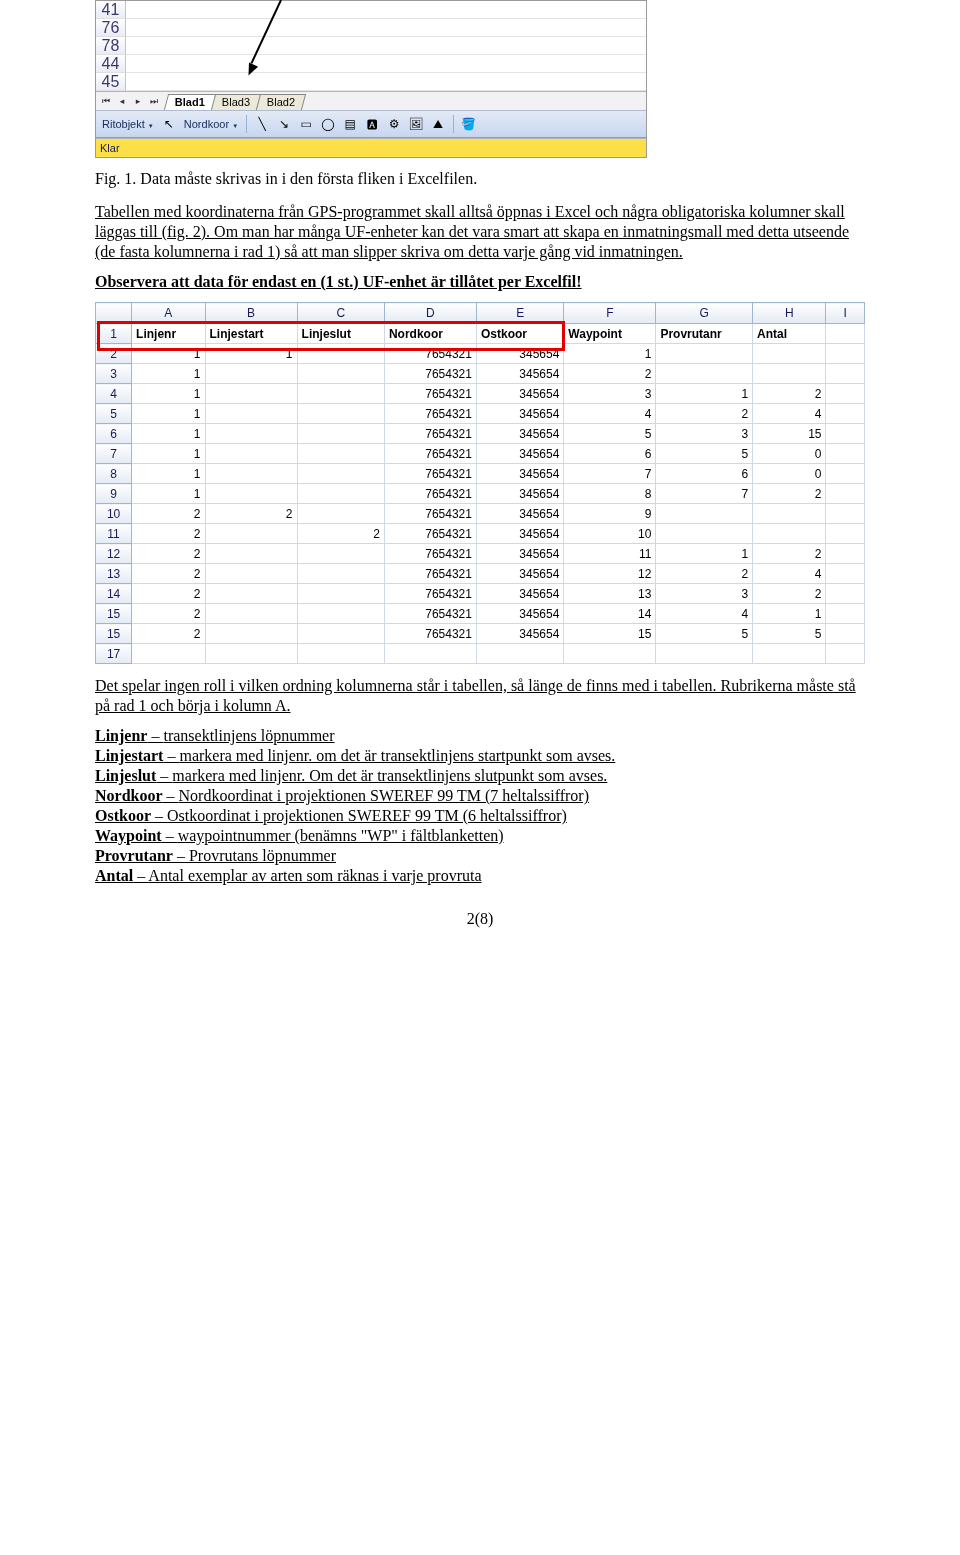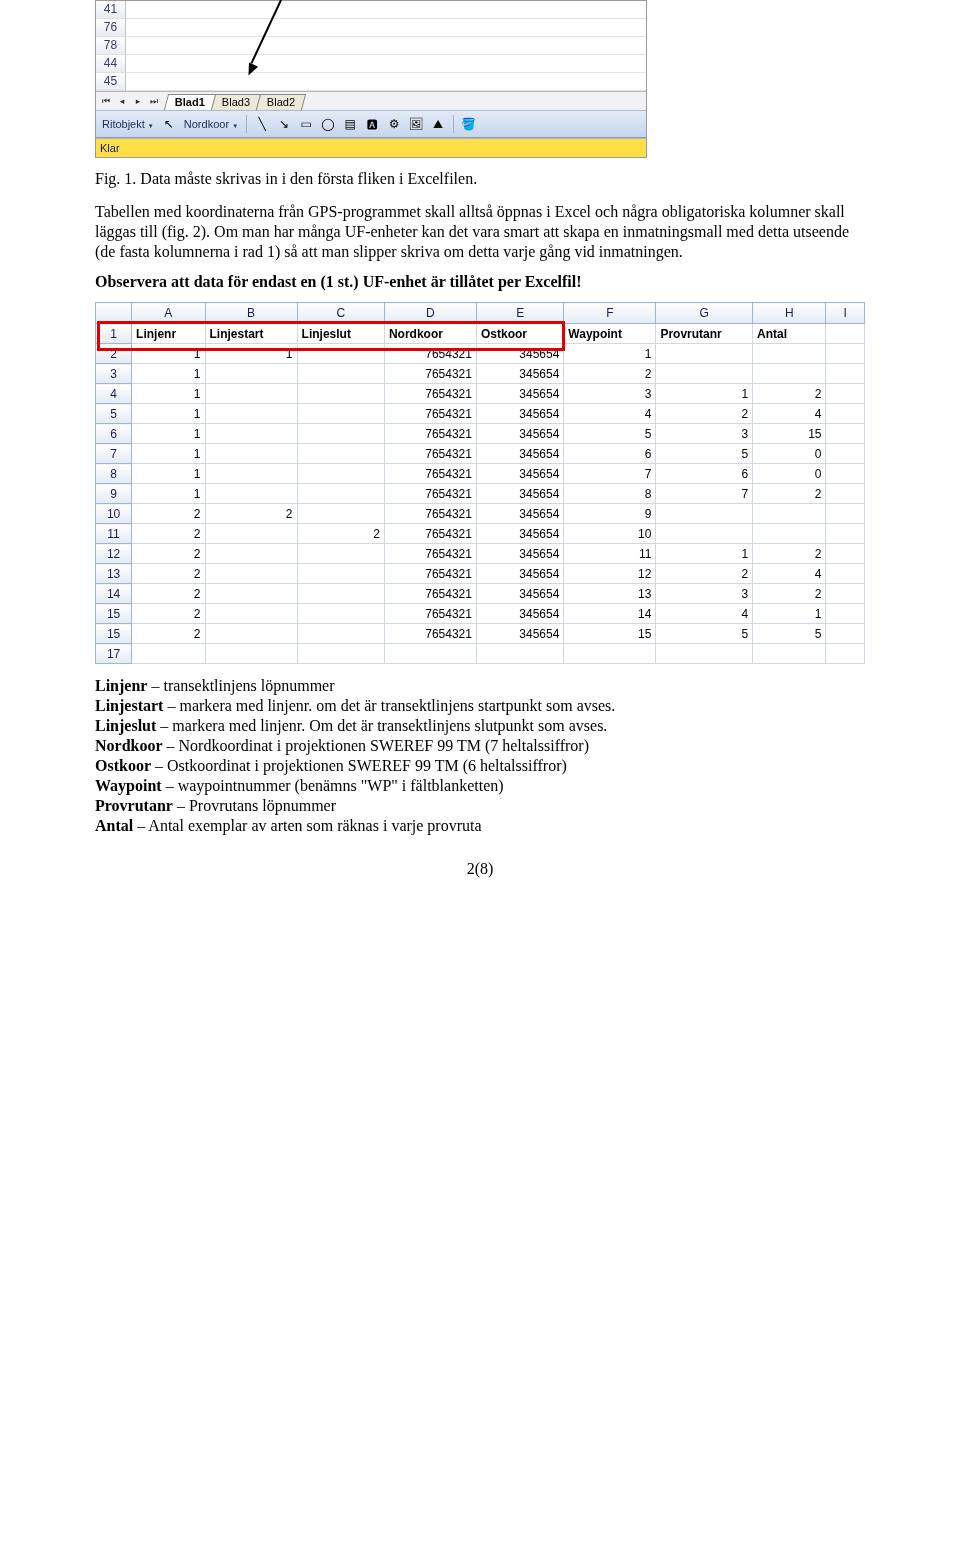--- a/index.html
+++ b/index.html
@@ -26,21 +26,21 @@
     font-family: Tahoma, Arial, sans-serif;
     font-size: 11px;
   }
   .ef1-grid {
     display: grid;
     grid-template-columns: 30px 1fr;
   }
   .ef1-rownum {
     text-align: center;
     color: #3a3a6a;
-    font-size: 12px;
+    font-size: 16px;
     border-right: 1px solid #c4c4c4;
     border-bottom: 1px solid #e0e0e0;
     background: linear-gradient(#fefefe,#e8ecf5);
     height: 17px;
     line-height: 17px;
   }
   .ef1-cell {
     border-bottom: 1px solid #e3e3e3;
     height: 17px;
     background: #fff;
@@ -209,20 +209,21 @@
   .red-box-overlay {
     position: absolute;
     border: 3px solid #e00000;
     pointer-events: none;
   }
 
   
   p.body {
     margin: 10px 0;
     line-height: 1.25;
+    text-decoration: underline;
   }
   p.caption {
     margin: 6px 0 14px 0;
   }
   .bold { font-weight: bold; }
   .pagenum {
     text-align: center;
     font-size: 16px;
     margin-top: 24px;
     font-family: Liberation Serif, serif;
@@ -505,18 +506,19 @@
             <td class="cell"></td>
             <td class="cell"></td>
             <td class="cell"></td>
           </tr>
         </tbody>
       </table>
     <div class="red-box-overlay" id="redbox" style="left: 2px; top: 19px; width: 462px; height: 24px;"></div>
   </div>
 
 
+  <p class="body">Det spelar ingen roll i vilken ordning kolumnerna står i tabellen, så länge de finns med i tabellen. Rubrikerna måste stå på rad 1 och börja i kolumn A.</p>
 
   <p class="body" id="defs"><span class="bold">Linjenr</span> – <span>transektlinjens löpnummer</span><br><span class="bold">Linjestart</span> – <span>markera med linjenr. om det är transektlinjens startpunkt som avses.</span><br><span class="bold">Linjeslut</span> – <span>markera med linjenr. Om det är transektlinjens slutpunkt som avses.</span><br><span class="bold">Nordkoor</span> – <span>Nordkoordinat i projektionen SWEREF 99 TM (7 heltalssiffror)</span><br><span class="bold">Ostkoor</span> – <span>Ostkoordinat i projektionen SWEREF 99 TM (6 heltalssiffror)</span><br><span class="bold">Waypoint</span> – <span>waypointnummer (benämns "WP" i fältblanketten)</span><br><span class="bold">Provrutanr</span> – <span>Provrutans löpnummer</span><br><span class="bold">Antal</span> – <span>Antal exemplar av arten som räknas i varje provruta</span><br></p>
 
   <div class="pagenum">2(8)</div>
 
 </div>
 
 </body></html>

